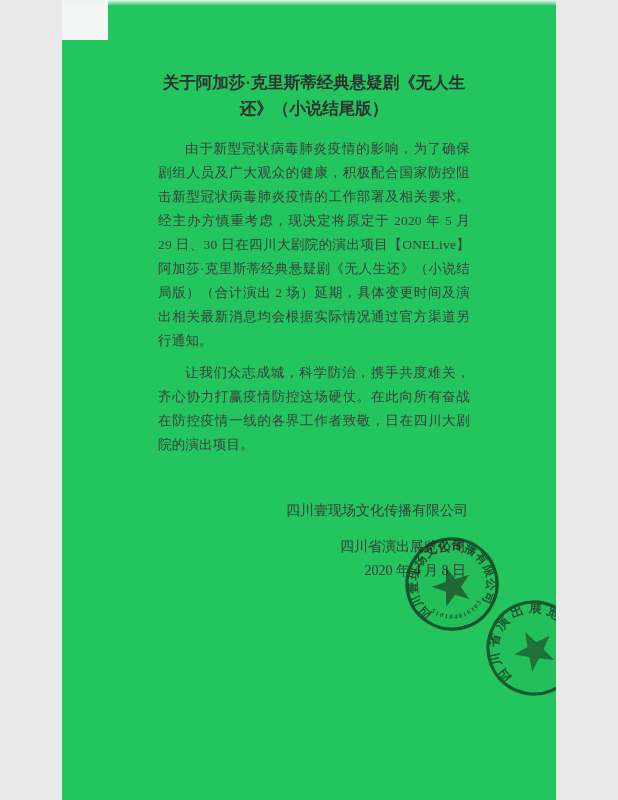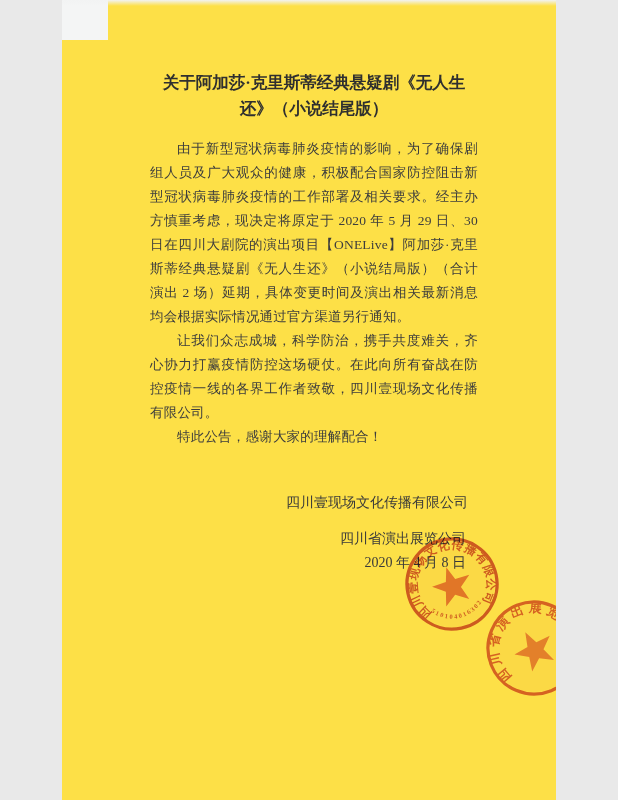--- a/index.html
+++ b/index.html
@@ -1,20 +1,20 @@
 <!DOCTYPE html>
 <html><head>
 <meta charset="utf-8">
 <style>
   html,body{margin:0;padding:0;background:#e9e9e9;}
   .page{
     position:relative;
     width:494px;height:800px;
     margin:0 auto;
-    background:#fde047;
+    background:#22c55e;
     overflow:hidden;
     font-family:"Liberation Serif","DejaVu Serif",serif;
     color:#3d3d3d;
   }
   .scan-corner{
     position:absolute;left:0;top:0;width:46px;height:40px;
     background:#f4f5f5;
   }
   .scan-edge{
     position:absolute;left:0;top:0;right:0;height:6px;
@@ -28,21 +28,21 @@
     text-align:center;
     font-weight:bold;
     color:#2f2f2f;
     font-size:16.5px;
     line-height:26px;
     margin:0;
   }
   .title.l2{margin-top:8px;}
   .body-text{margin-top:15px;}
   .body-text p{
-    margin:0;
+    margin:8px;
     font-size:13.5px;
     line-height:24px;
     text-align:justify;
     text-indent:2em;
     letter-spacing:0.2px;
     color:#3d3d3d;
   }
   .sig-block{
     position:relative;
     margin-top:42px;
@@ -74,22 +74,21 @@
 <div class="page">
 
   <div class="scan-corner"></div>
   <div class="scan-edge"></div>
 
   <div class="doc">
     <h1 class="title l1">关于阿加莎·克里斯蒂经典悬疑剧《无人生还》（小说结尾版）</h1>
 
     <div class="body-text">
       <p>由于新型冠状病毒肺炎疫情的影响，为了确保剧组人员及广大观众的健康，积极配合国家防控阻击新型冠状病毒肺炎疫情的工作部署及相关要求。经主办方慎重考虑，现决定将原定于 2020 年 5 月 29 日、30 日在四川大剧院的演出项目【ONELive】阿加莎·克里斯蒂经典悬疑剧《无人生还》（小说结局版）（合计演出 2 场）延期，具体变更时间及演出相关最新消息均会根据实际情况通过官方渠道另行通知。</p>
-      <p>让我们众志成城，科学防治，携手共度难关，齐心协力打赢疫情防控这场硬仗。在此向所有奋战在防控疫情一线的各界工作者致敬，四川壹现场文化传播有限公司。</p>
-      <p>特此公告，感谢大家的理解配合！</p>
+      <p>让我们众志成城，科学防治，携手共度难关，齐心协力打赢疫情防控这场硬仗。在此向所有奋战在防控疫情一线的各界工作者致敬，日在四川大剧院的演出项目。</p>
     </div>
 
     <div class="sig-block">
       <div class="sig-line sig-company1">四川壹现场文化传播有限公司</div>
       <div class="sig-line sig-company2">四川省演出展览公司</div>
       <div class="sig-line sig-date">2020 年 4 月 8 日</div>
     </div>
   </div>
 
   <div class="seal seal-1">

